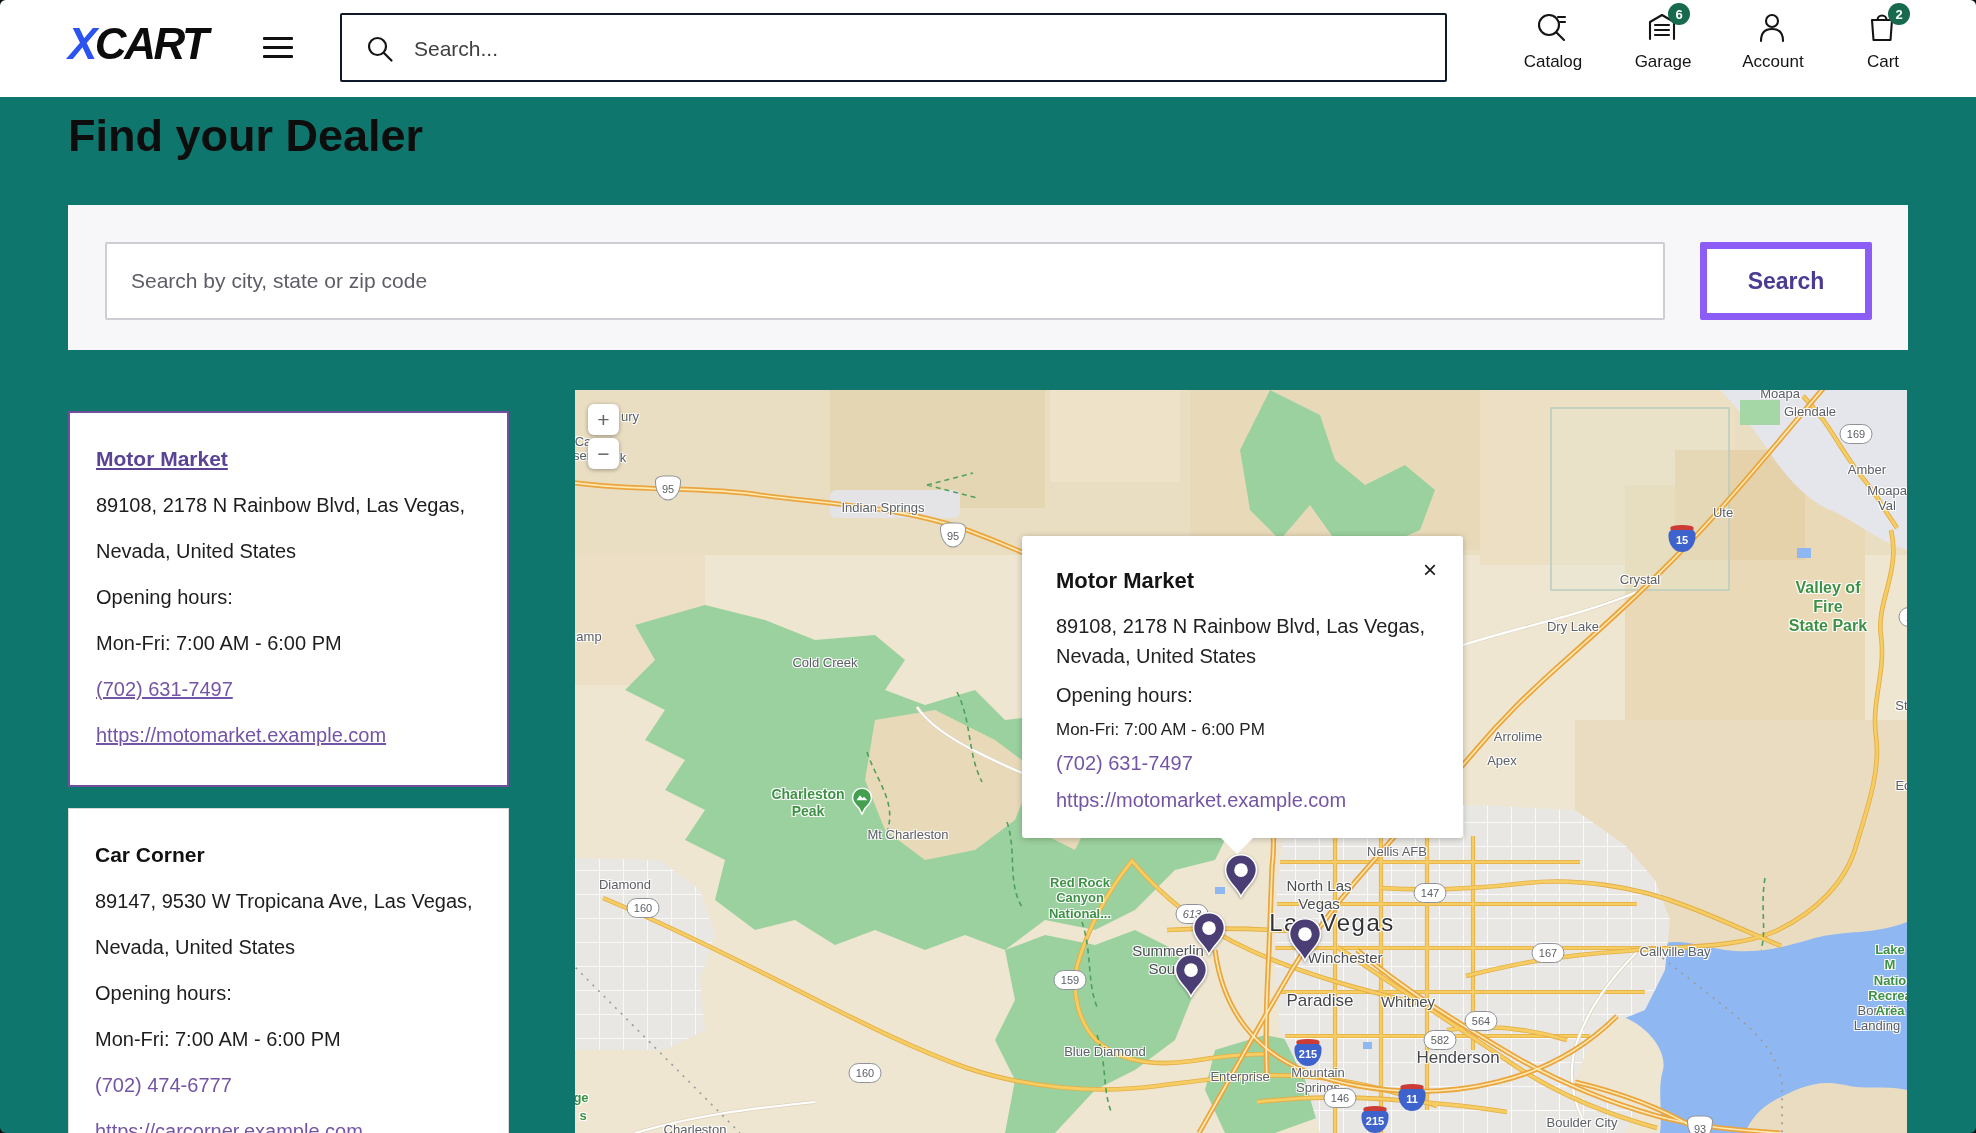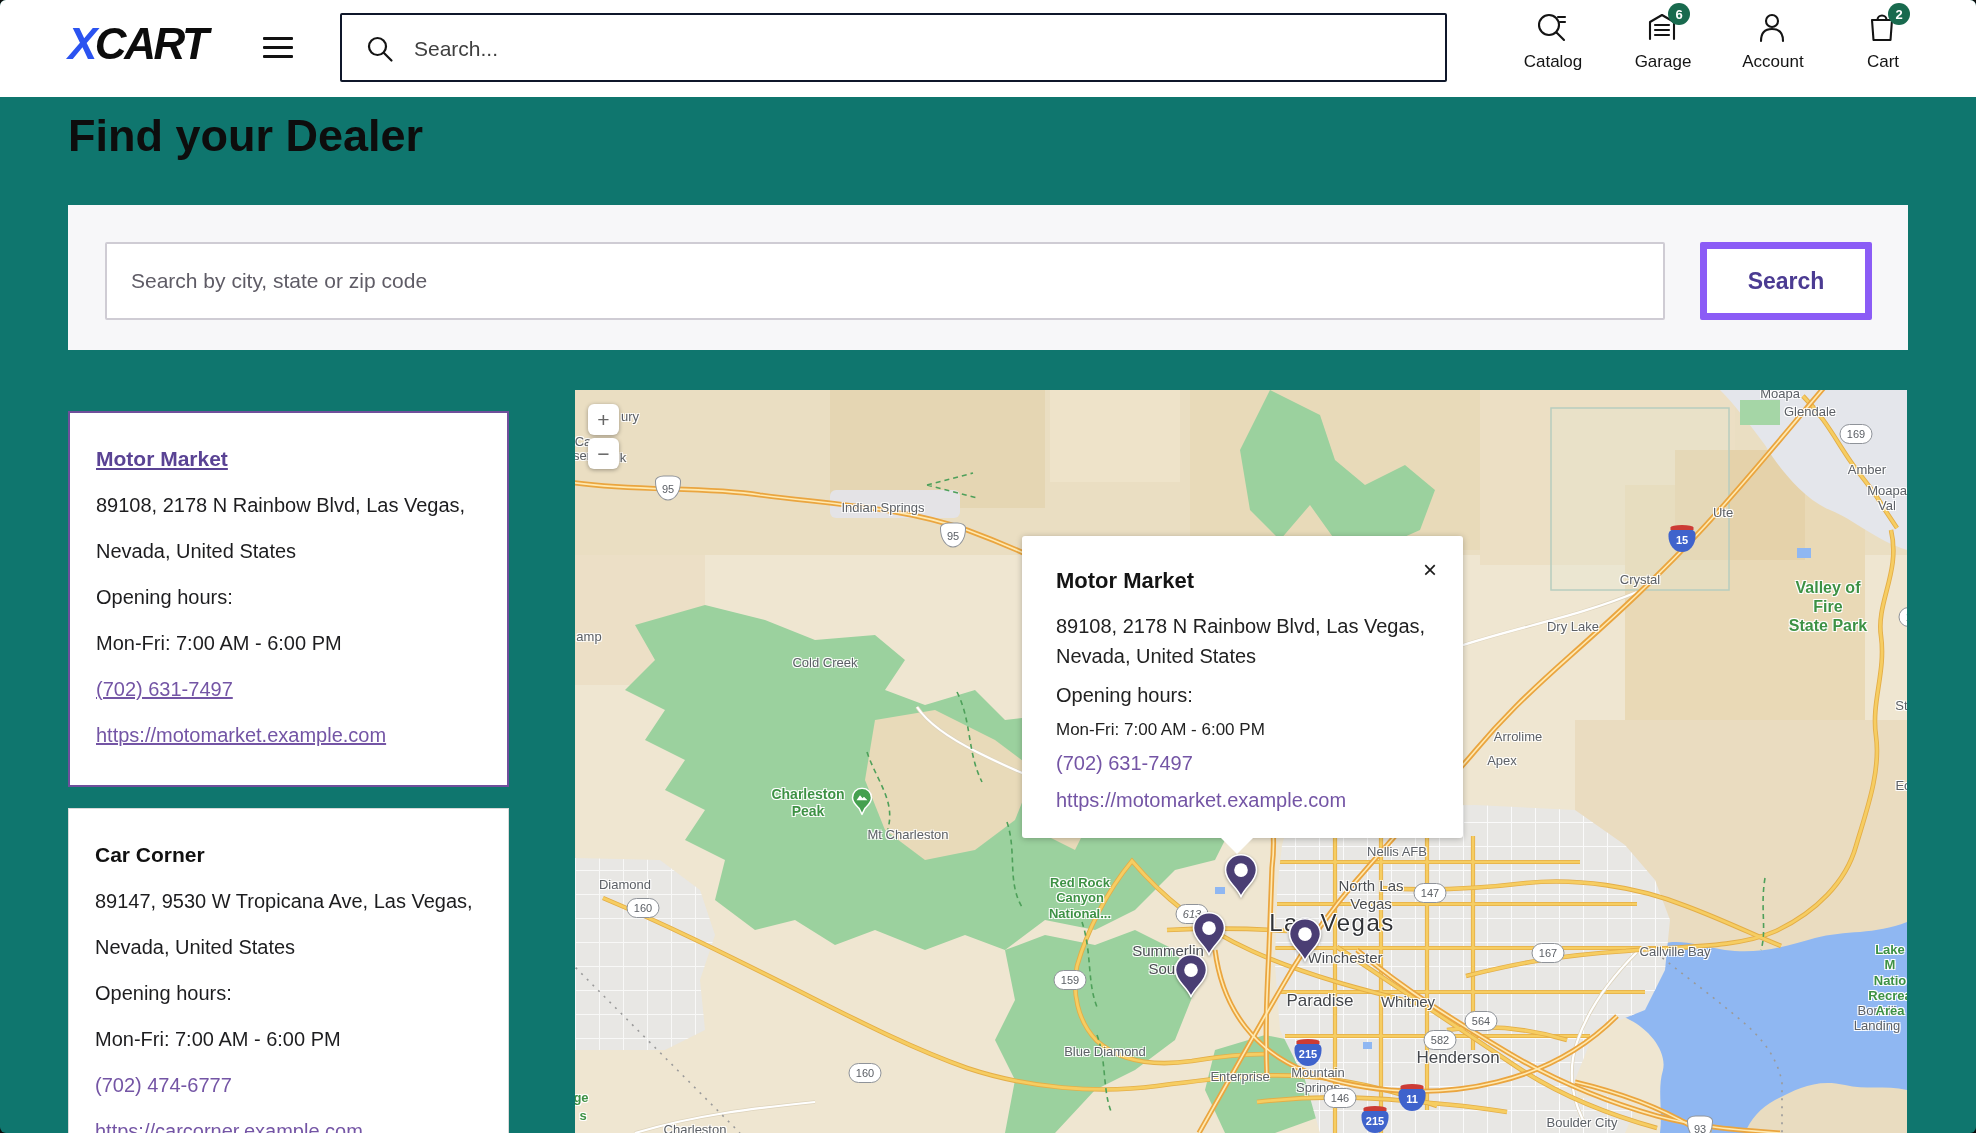--- a/index.html
+++ b/index.html
@@ -293,21 +293,21 @@
       <span class="m-lbl k-town" style="left: 333px; top: 445px;">Mt Charleston</span>
       <span class="m-lbl k-town" style="left: 50px; top: 495px;">Diamond</span>
       <span class="m-lbl k-town15" style="left: 593px; top: 570px;">Summerlin
 South</span>
       <span class="m-lbl k-town" style="left: 530px; top: 662px;">Blue Diamond</span>
       <span class="m-lbl k-town" style="left: 665px; top: 687px;">Enterprise</span>
       <span class="m-lbl k-midtown" style="left: 745px; top: 611px;">Paradise</span>
       <span class="m-lbl k-town15" style="left: 833px; top: 612px;">Whitney</span>
       <span class="m-lbl k-midtown" style="left: 883px; top: 668px;">Henderson</span>
       <span class="m-lbl k-town15" style="left: 770px; top: 568px;">Winchester</span>
-      <span class="m-lbl k-town15" style="left: 796px; top: 505px;">North Las
+      <span class="m-lbl k-town15" style="left: 744px; top: 505px;">North Las
 Vegas</span>
       <span class="m-lbl k-city" style="left: 757px; top: 533px;">Las Vegas</span>
       <span class="m-lbl k-town" style="left: 822px; top: 462px;">Nellis AFB</span>
       <span class="m-lbl k-town" style="left: 1205px; top: 4px;">Moapa</span>
       <span class="m-lbl k-town" style="left: 1235px; top: 22px;">Glendale</span>
       <span class="m-lbl k-town" style="left: 1292px; top: 80px;">Amber</span>
       <span class="m-lbl k-town" style="left: 1312px; top: 108px;">Moapa Val</span>
       <span class="m-lbl k-town" style="left: 1148px; top: 123px;">Ute</span>
       <span class="m-lbl k-town" style="left: 1065px; top: 190px;">Crystal</span>
       <span class="m-lbl k-town" style="left: 998px; top: 237px;">Dry Lake</span>

